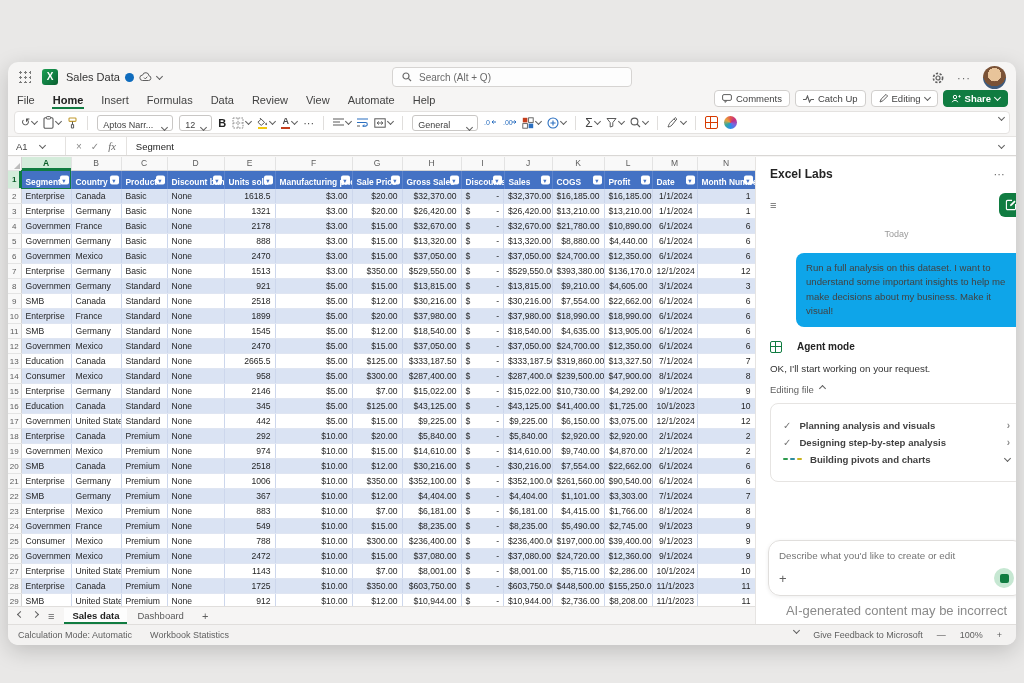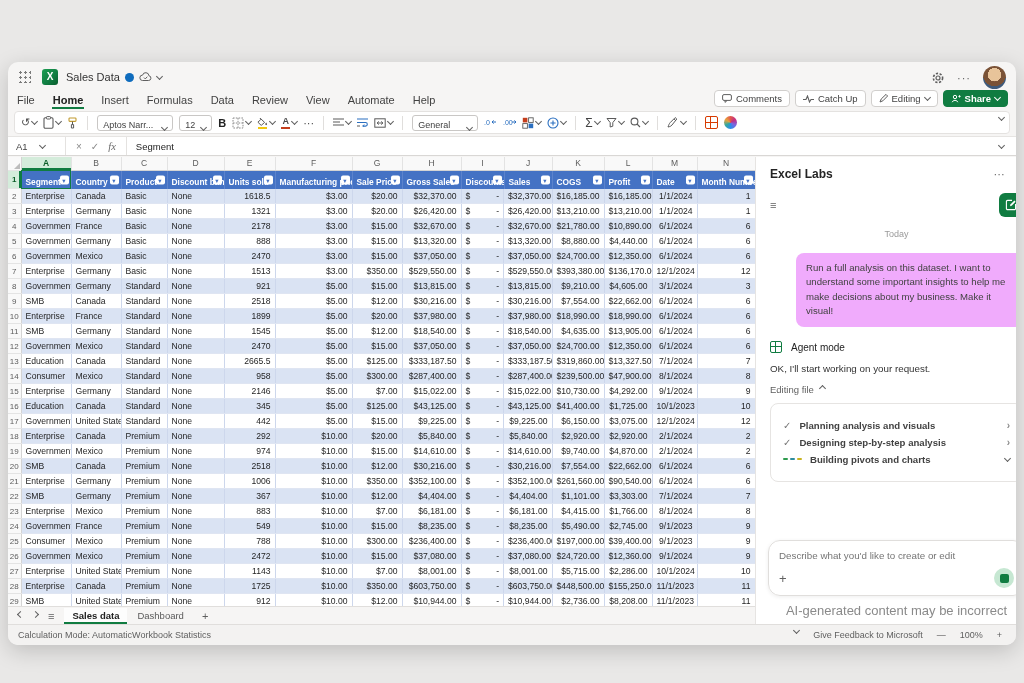--- a/index.html
+++ b/index.html
@@ -100,36 +100,36 @@
   
   .sheetbar { position:absolute; left:0; top:544px; width:747px; height:18px; background:#f6f5f4;
               border-top:1px solid #e0dedc; display:flex; align-items:center; gap:10px; padding-left:10px; }
   .snav { display:flex; gap:10px; align-items:center; color:#5f5f5f; }
   .hamb { font-size:11px; color:#5f5f5f; }
   .stab { font-size:9.5px; color:#5a5a5a; padding:2px 8px 3px; }
   .stab.act { color:#222; font-weight:700; box-shadow:inset 0 -2px 0 #107c41; background:#fdfdfd; }
   .addsheet { font-size:11px; color:#5f5f5f; }
   .statusbar { position:absolute; left:0; top:562px; width:100%; height:21px; background:#f3f2f1;
                border-top:1px solid #e0dedc; display:flex; align-items:center; font-size:9px; color:#5f5f5f; }
-  .statusbar .left { display:flex; padding-left:10px; }
+  .statusbar .left { display:flex; gap:18px; padding-left:10px; }
   .statusbar .right { margin-left:auto; display:flex; gap:14px; padding-right:14px; }
 
   
   .panel { position:absolute; left:747px; top:95px; width:282px; height:467px; background:#fff;
            border-left:1px solid #e6e4e2; display:flex; flex-direction:column; }
   .p-head { display:flex; align-items:center; justify-content:space-between; padding:10px 14px 4px; }
   .p-title { font-size:12px; font-weight:700; color:#242424; }
   .p-head-ic { display:flex; gap:12px; color:#5f5f5f; font-size:11px; align-items:center; }
   .p-row2 { display:flex; align-items:center; justify-content:space-between; padding:8px 14px 0; }
   .compose { width:24px; height:24px; border-radius:6px; background:#107c41; display:flex; align-items:center; justify-content:center; }
   .p-scroll { flex:1; position:relative; padding:0 14px; }
   .today { text-align:center; font-size:9px; color:#9a9a9a; margin-top:12px; }
-  .bubble { margin:14px 0 0 26px; background:#f0abfc; border-radius:8px; padding:8px 10px;
+  .bubble { margin:14px 0 0 26px; background:#0ea5e9; border-radius:8px; padding:8px 10px;
             font-size:9.6px; color:#424242; line-height:1.5; }
-  .agentmode { display:flex; align-items:flex-end; gap:9px; margin-top:14px; font-size:10px; font-weight:400; color:#242424; }
+  .agentmode { display:flex; align-items:flex-start; gap:15px; margin-top:14px; font-size:10px; font-weight:700; color:#242424; }
   .am-icon { width:12px; height:12px; border-radius:2px; border:1.5px solid #107c41;
              background:linear-gradient(#107c41,#107c41) 50% 0/1.2px 100% no-repeat,
                         linear-gradient(#107c41,#107c41) 0 50%/100% 1.2px no-repeat; }
   .reply { font-size:9.8px; color:#333; margin-top:10px; }
   .editfile { display:flex; align-items:flex-start; gap:6px; font-size:9.5px; color:#616161; margin-top:10px; }
   .stepcard { border:1px solid #e6e4e2; border-radius:8px; padding:10px 12px; margin-top:8px; }
   .step { display:flex; align-items:center; gap:8px; font-size:9.6px; color:#424242; font-weight:600; margin:6px 0; }
   .step .check { color:#777; font-size:10px; font-weight:400; }
   .step .grow { flex:1; }
   .step .schv { color:#8a8a8a; font-size:10px; }
@@ -157,20 +157,27 @@
       <div class="waffle"></div>
       <div class="xl-icon">X</div>
       <div class="doc-title">
         <span>Sales Data</span>
         <span class="shield"></span>
         <svg width="13" height="10" viewBox="0 0 13 10">
             <path d="M3.5 8.5h6a2.4 2.4 0 0 0 .4-4.77A3.2 3.2 0 0 0 3.6 3.1 2.7 2.7 0 0 0 3.5 8.5z" fill="none" stroke="#5f5f5f" stroke-width="1"></path>
             <path d="M5 5.6l1.3 1.3 2-2.2" fill="none" stroke="#5f5f5f" stroke-width="1"></path>
           </svg>
         <i class="chv"></i>
+      </div>
+      <div class="searchbox">
+        <svg width="10" height="10" viewBox="0 0 10 10">
+            <circle cx="4" cy="4" r="3" fill="none" stroke="#6a6a6a" stroke-width="1.2"></circle>
+            <line x1="6.4" y1="6.4" x2="9" y2="9" stroke="#6a6a6a" stroke-width="1.2"></line>
+          </svg>
+        <span>Search (Alt + Q)</span>
       </div>
       <div class="tb-right">
         <svg width="14" height="14" viewBox="0 0 14 14">
             <circle cx="7" cy="7" r="4.6" fill="none" stroke="#5f5f5f" stroke-width="1.6" stroke-dasharray="2.2 1.6"></circle>
             <circle cx="7" cy="7" r="2" fill="none" stroke="#5f5f5f" stroke-width="1.2"></circle>
           </svg>
         <span class="dots3">···</span>
         <div class="avatar"></div>
       </div>
     </div>

